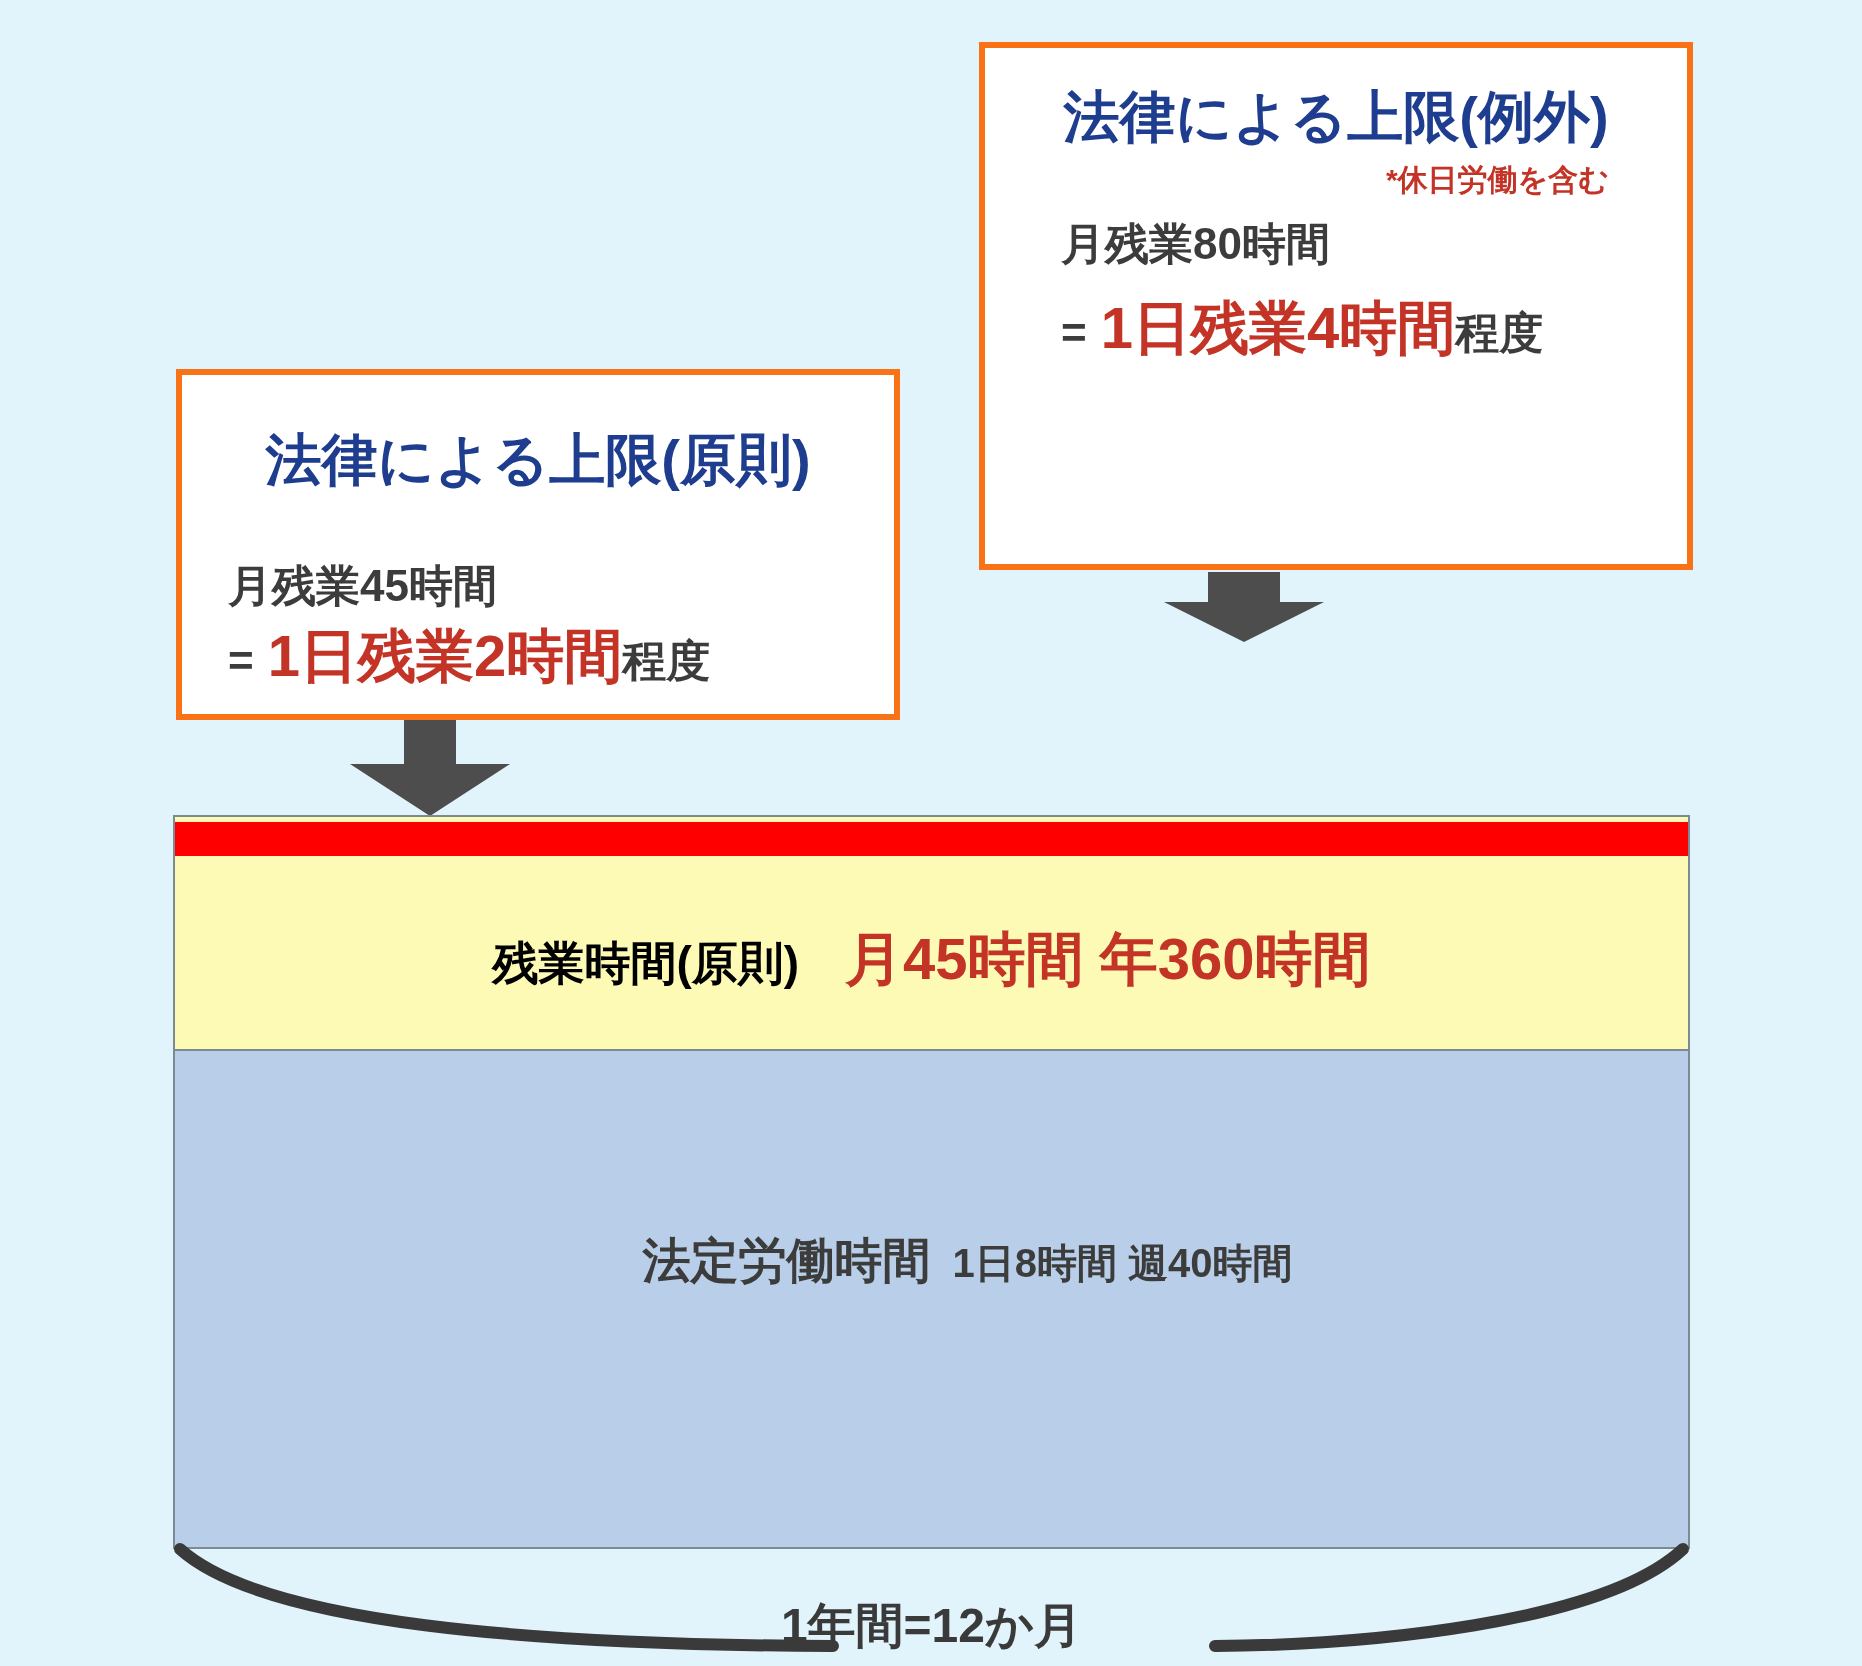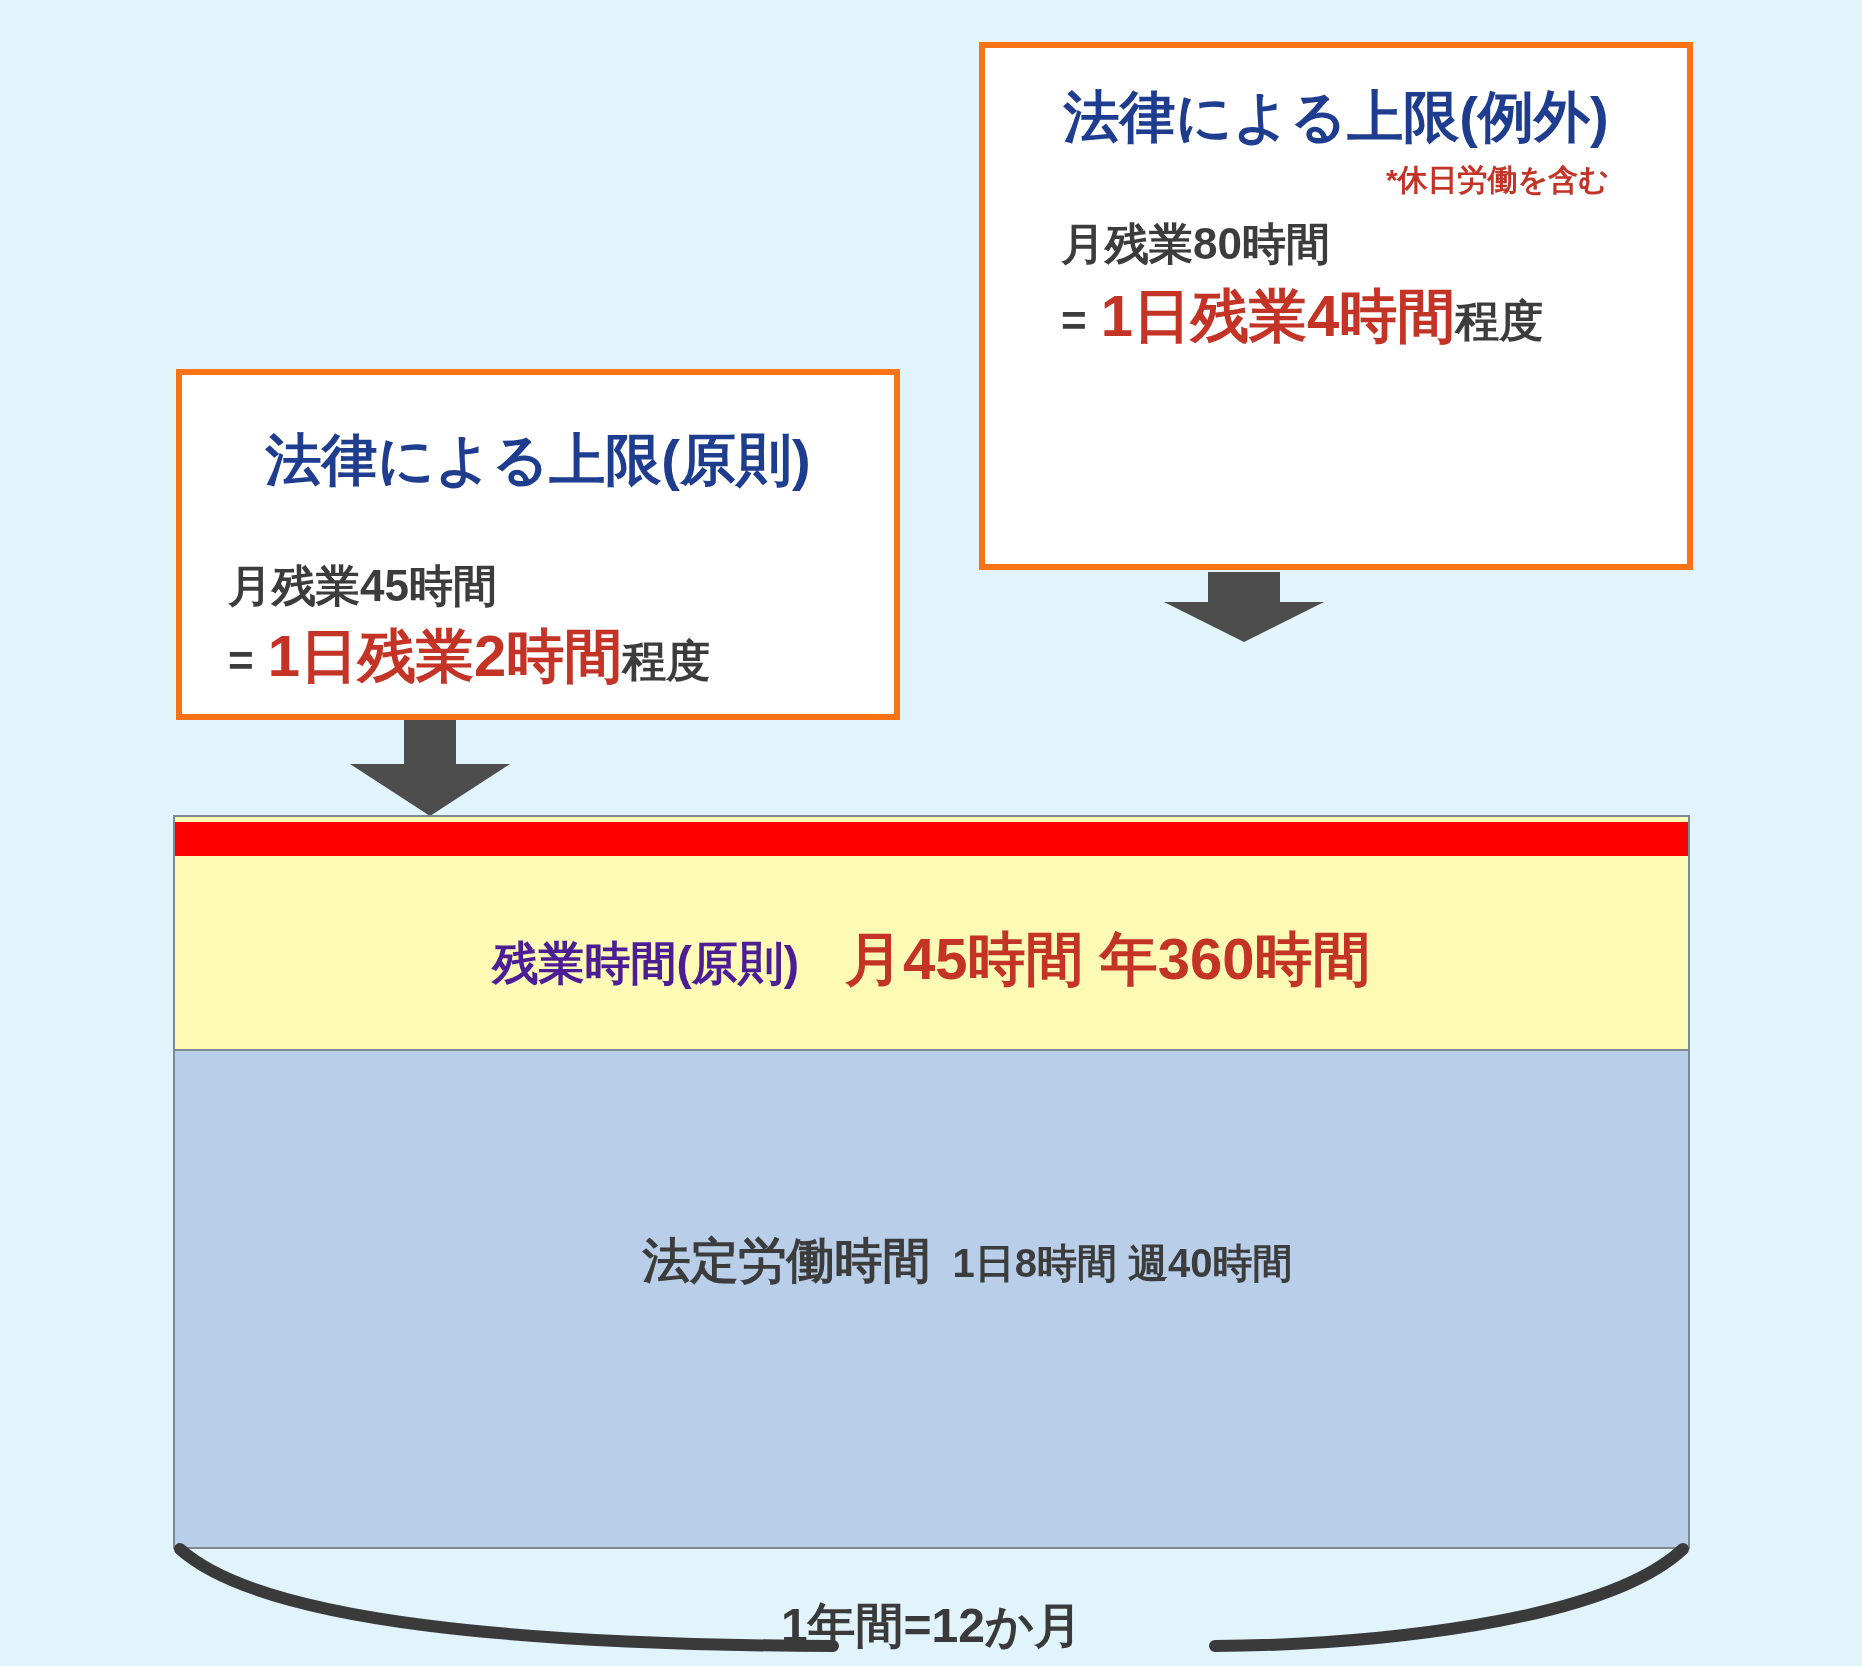--- a/index.html
+++ b/index.html
@@ -22,21 +22,21 @@
   .bullet-list{margin:16px 0 0 52px;}
   .bullet-item{
     color:#C33427;font-weight:800;font-size:45px;line-height:1.42;white-space:nowrap;
   }
   .footnote{
     color:#C33427;font-weight:800;font-size:30px;text-align:right;margin:4px 78px 0 0;
   }
   .line-plain{
     font-weight:800;font-size:44px;color:#3C3C3C;white-space:nowrap;
   }
-  .callout-exception .line-plain{margin:14px 0 4px 76px;}
+  .callout-exception .line-plain{margin:14px 0 16px 76px;}
   .callout-principle .line-plain{margin:58px 0 0 46px;}
   .line-equals{white-space:nowrap;}
   .callout-exception .line-equals{margin:2px 0 0 76px;}
   .callout-principle .line-equals{margin:2px 0 0 46px;}
   .eq-sign{font-weight:800;font-size:44px;color:#3C3C3C;margin-right:14px;}
   .eq-red{font-weight:800;font-size:58px;color:#C33427;}
   .eq-suffix{font-weight:800;font-size:44px;color:#3C3C3C;}
   
   .arrow{position:absolute;}
   
@@ -53,21 +53,21 @@
   
   .bar{
     position:absolute;left:173px;top:815px;width:1517px;height:734px;
     background:#FDFAB5;border:2px solid #7E8A91;box-sizing:border-box;
   }
   .bar-red-strip{position:absolute;left:0;top:5px;width:100%;height:34px;background:#FF0000;}
   .yellow-row{
     position:absolute;left:0;top:104px;width:100%;
     display:flex;justify-content:center;align-items:baseline;gap:46px;white-space:nowrap;
   }
-  .yellow-row .zone-label{font-weight:800;font-size:46px;color:#4c1d95;}
+  .yellow-row .zone-label{font-weight:800;font-size:46px;color:#000000;}
   .yellow-row .zone-value{font-weight:800;font-size:58px;color:#C33427;}
   .blue-zone{
     position:absolute;left:0;right:0;top:232px;bottom:0;background:#B9CFE9;
     border-top:2px solid #7E8A91;
   }
   .blue-row{
     position:absolute;left:0;top:178px;width:100%;
     display:flex;justify-content:center;align-items:baseline;gap:22px;white-space:nowrap;margin-left:36px;
   }
   .blue-row .zone-label{font-weight:800;font-size:48px;color:#3C3C3C;}

